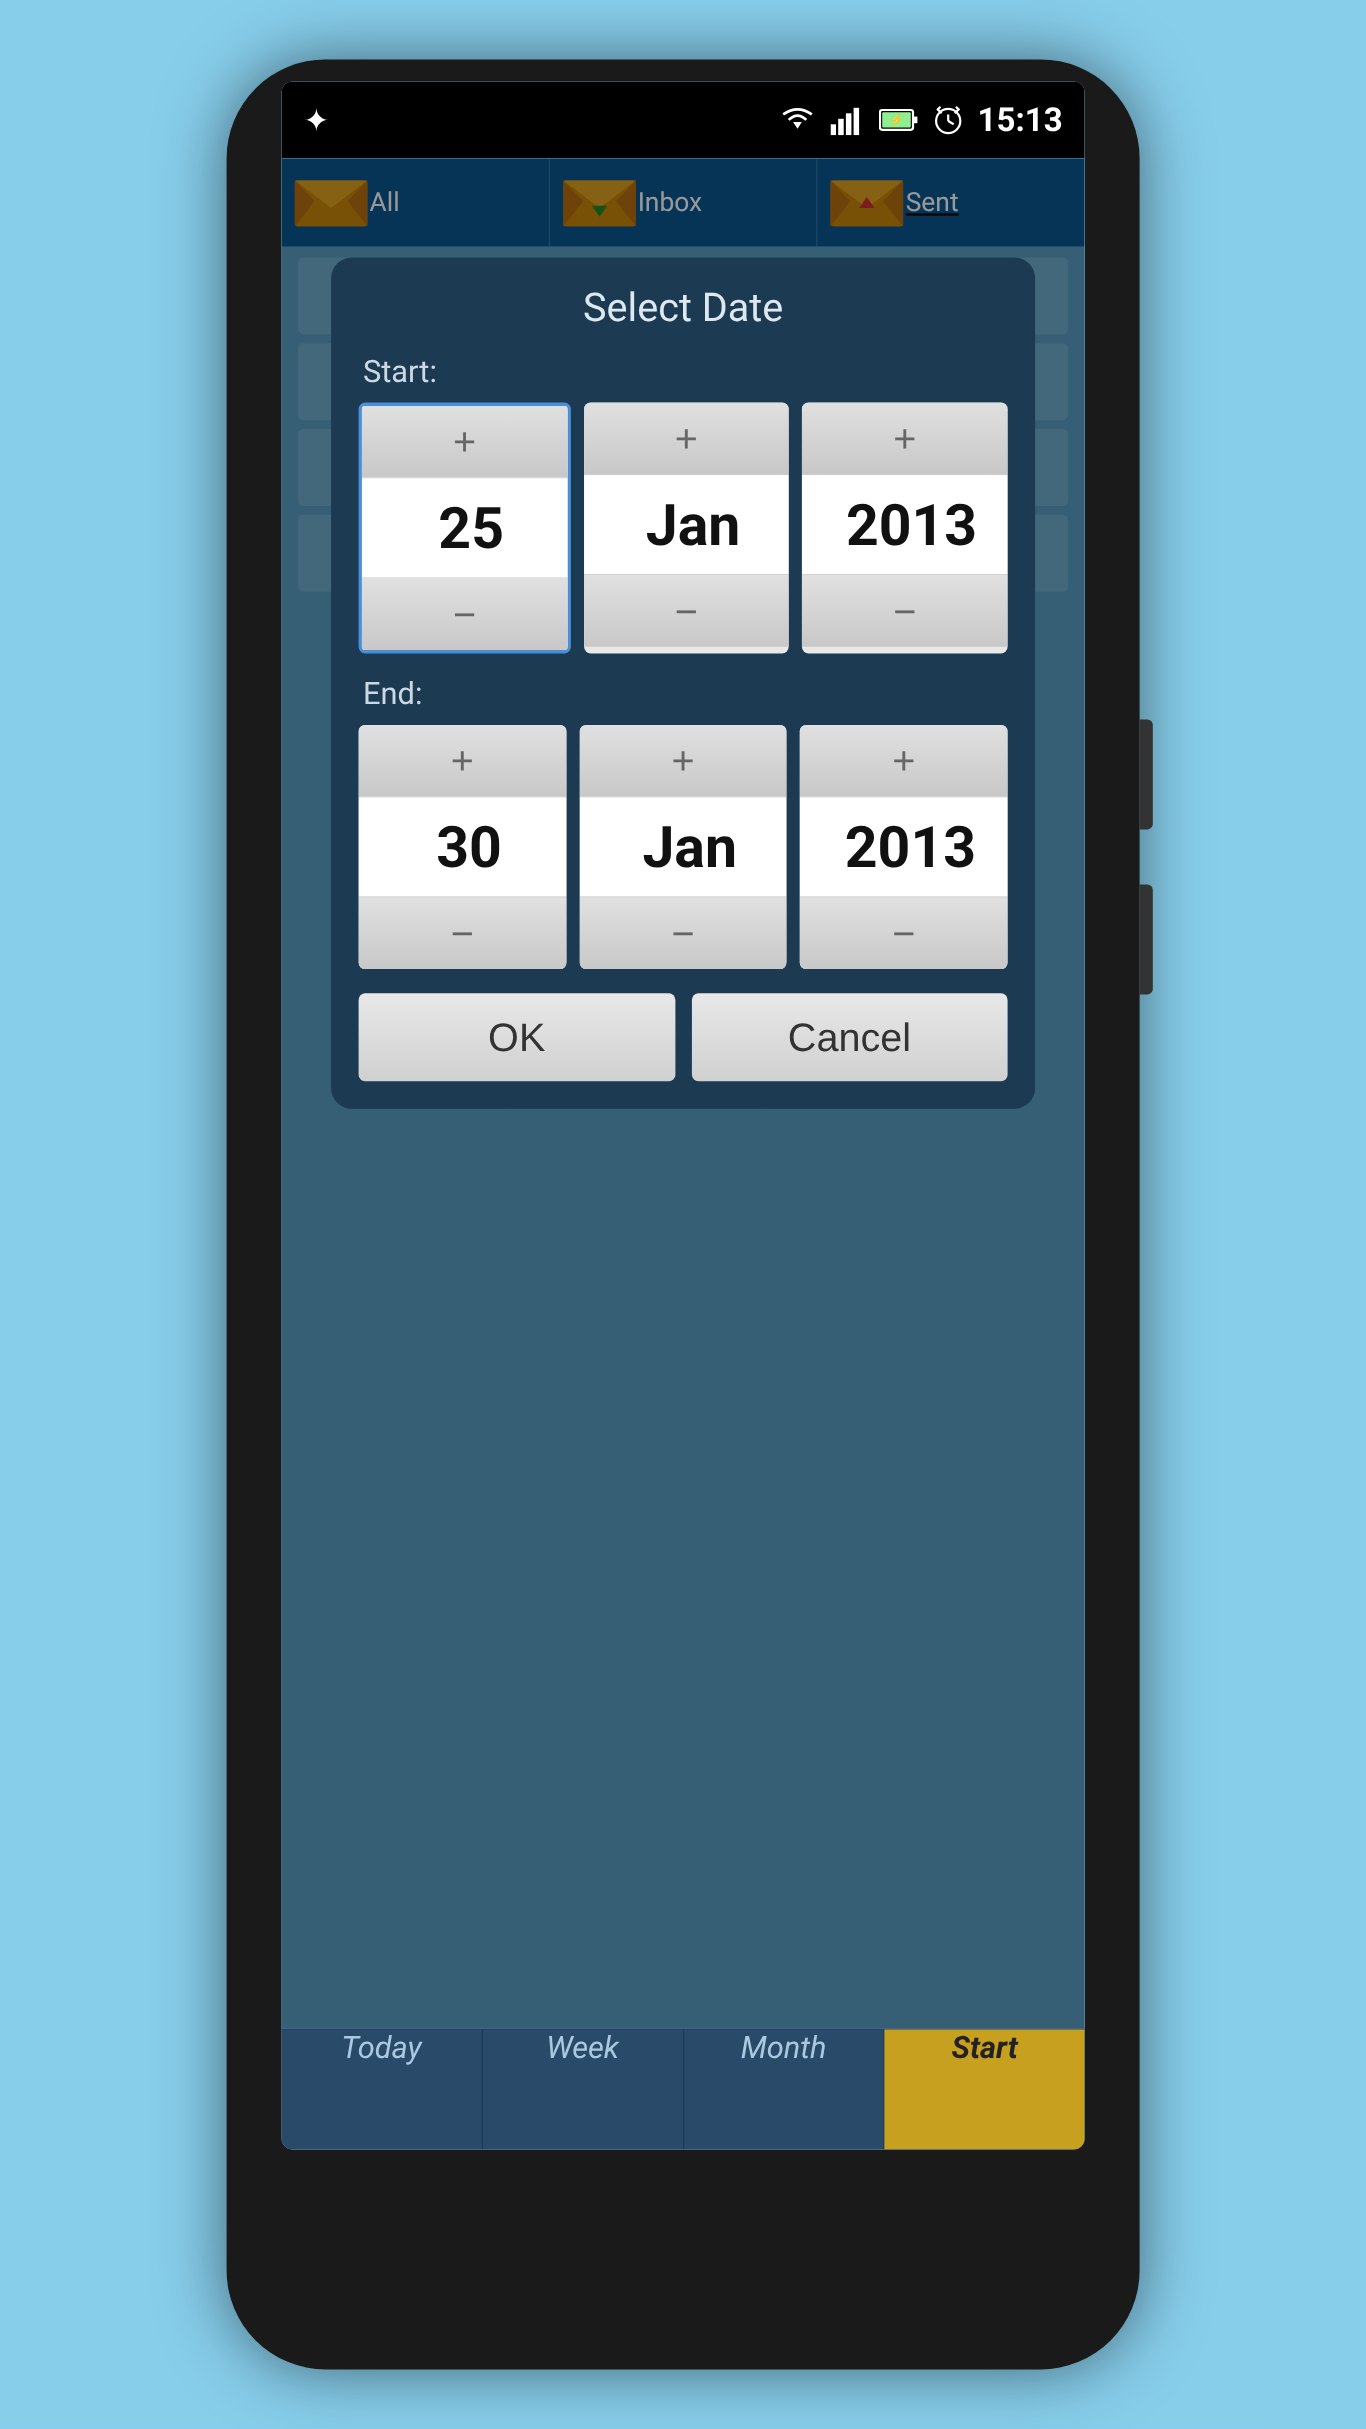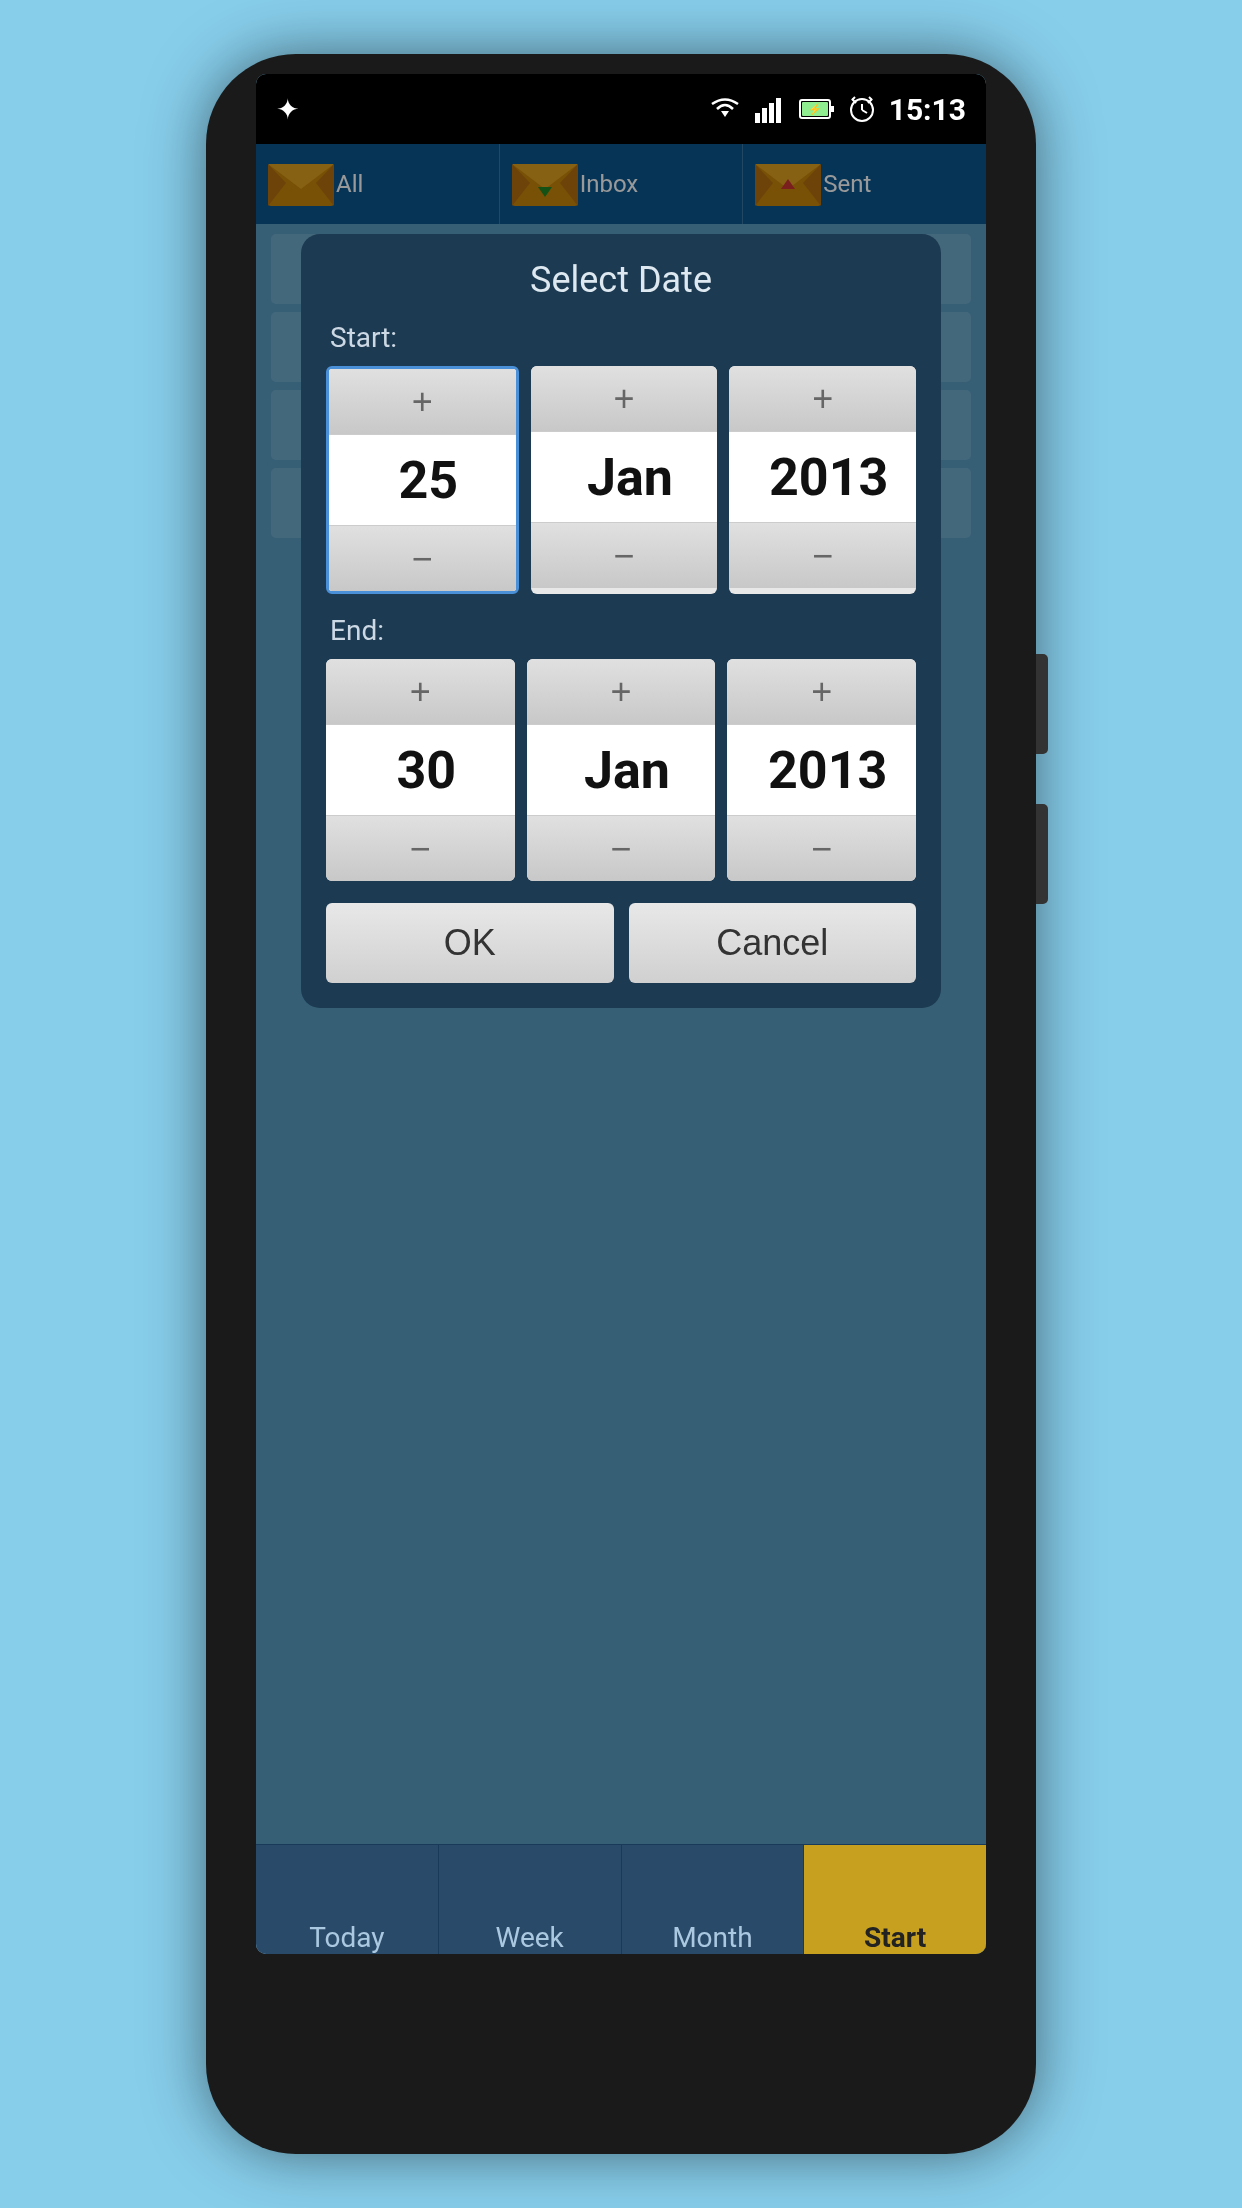--- a/index.html
+++ b/index.html
@@ -105,21 +105,21 @@
 
     .tab-item {
       flex: 1;
       display: flex;
       flex-direction: row;
       align-items: center;
       padding: 15px 10px;
       border-right: 1px solid rgba(255,255,255,0.2);
     }
 
-    .tab-item:last-child { border-right: none; }
+    .tab-item:last-child { border-right: none; text-decoration: underline; }
 
     .tab-label {
       color: white;
       font-size: 24px;
     }
 
     
     .bg-list {
       padding: 10px 15px;
     }
@@ -248,25 +248,26 @@
       display: flex;
       flex-direction: row;
       align-items: stretch;
       flex-shrink: 0;
       border-top: 1px solid #1a3a5a;
     }
 
     .bottom-nav-item {
       flex: 1;
       display: flex;
-      align-items: flex-end;
+      align-items: flex-start;
       justify-content: center;
       color: #aac8e0;
       font-size: 28px;
       border-right: 1px solid #1a3a5a;
+      font-style: italic;
     }
 
     .bottom-nav-item:last-child {
       border-right: none;
       background: #c8a020;
       color: #222;
       font-weight: bold;
     }
 
     

